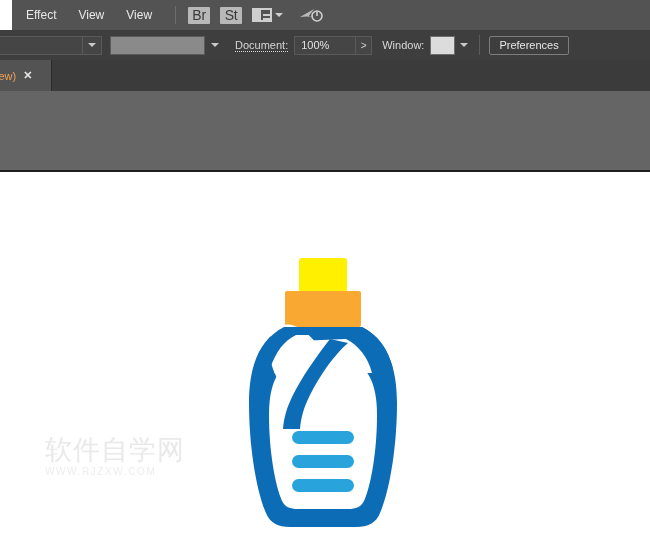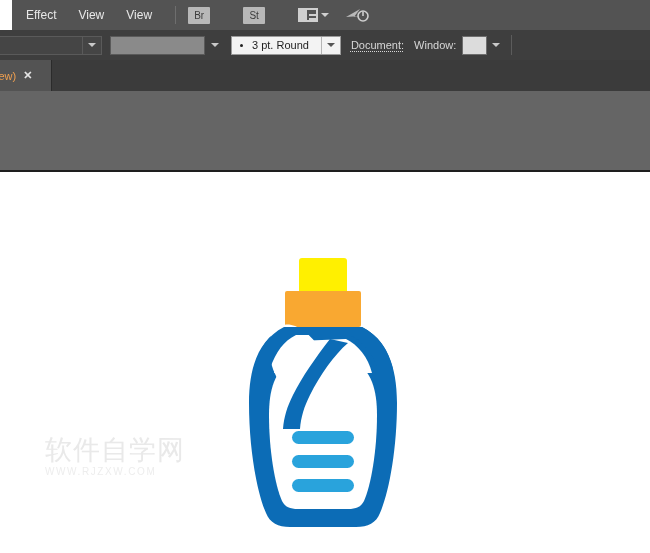--- a/index.html
+++ b/index.html
@@ -42,25 +42,25 @@
   .menu-sep {
     width: 1px;
     height: 18px;
     background: #6e6e6e;
     margin: 0 8px 0 12px;
   }
   .tool-chip {
     width: 22px; height: 17px;
     background: #b8b8b8;
     color: #3b3b3b;
-    font-size: 10px;
+    font-size: 14px;
     display: flex;
     align-items: center;
     justify-content: center;
-    margin-right: 33px;
+    margin-right: 10px;
     border-radius: 1px;
     letter-spacing: -0.2px;
   }
   .chip-first { margin-left: 4px; }
   .arrange-icon {
     position: relative;
     width: 20px; height: 14px;
     border: 2px solid #cfcfcf;
     box-sizing: border-box;
     margin-right: 3px;
@@ -359,38 +359,36 @@
       <div class="combo-arrow">
           <i></i>
         </div>
     </div>
 
     <div class="ctl-fillbox"></div>
     <div class="ctl-fill-arrow">
       <i style="width:0;height:0;border-left:4px solid transparent;border-right:4px solid transparent;border-top:4px solid #c9c9c9;display:block;"></i>
     </div>
 
-    <div class="brush-combo">
-      <span class="brush-dot"></span>
-      <span class="brush-label">3 pt. Round</span>
-      <span class="brush-arrow">
-          <i></i>
-        </span>
-    </div>
 
     <div class="ctl-label">Document:</div>
+    <div class="opacity-field">
+      <span class="opacity-value">100%</span>
+      <span class="opacity-arrow">&gt;</span>
+    </div>
 
     <div class="ctl-label plain">Window:</div>
     <div class="style-swatch"></div>
     <div class="style-arrow">
         <i></i>
       </div>
 
     <div class="ctl-divider"></div>
 
+    <div class="ctl-button">Preferences</div>
   </div>
 
   <div class="tabbar">
     <div class="doc-tab">
       <span class="tab-title">iew)</span>
       <span class="tab-close">✕</span>
     </div>
   </div>
 
   <div class="docpanel"></div>

